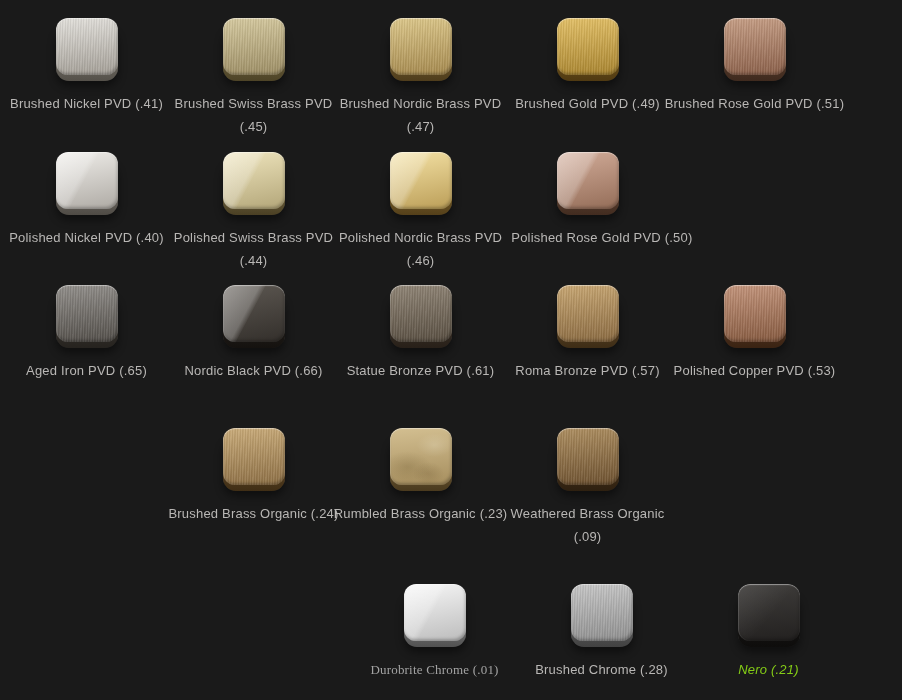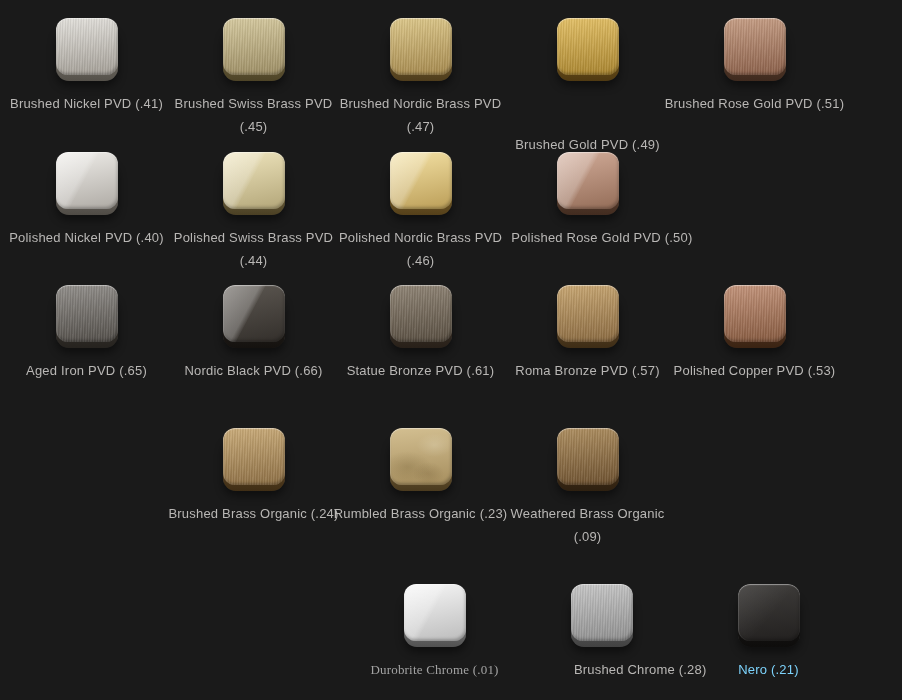--- a/index.html
+++ b/index.html
@@ -93,21 +93,21 @@
           <div class="face" style="background: repeating-linear-gradient(92deg, rgba(255, 255, 255, 0.08) 0px, rgba(255, 255, 255, 0.08) 1px, rgba(0, 0, 0, 0.055) 1.4px, rgba(0, 0, 0, 0.055) 2.2px, rgba(255, 255, 255, 0.03) 2.6px), linear-gradient(175deg, rgb(220, 199, 138) 0%, rgb(165, 137, 78) 100%);"></div>
         </div>
         <div class="label" style="color: rgb(185, 183, 181);">Brushed Nordic Brass PVD
 (.47)</div>
       </div>
       <div class="cell">
         <div class="swatch">
           <div class="lip" style="background: linear-gradient(rgb(143, 111, 38), rgb(80, 58, 18));"></div>
           <div class="face" style="background: repeating-linear-gradient(92deg, rgba(255, 255, 255, 0.08) 0px, rgba(255, 255, 255, 0.08) 1px, rgba(0, 0, 0, 0.055) 1.4px, rgba(0, 0, 0, 0.055) 2.2px, rgba(255, 255, 255, 0.03) 2.6px), linear-gradient(175deg, rgb(227, 192, 103) 0%, rgb(168, 132, 47) 100%);"></div>
         </div>
-        <div class="label" style="color: rgb(185, 183, 181); margin-top: 41px;">Brushed Gold PVD (.49)</div>
+        <div class="label" style="color: rgb(185, 183, 181);">Brushed Gold PVD (.49)</div>
       </div>
       <div class="cell">
         <div class="swatch">
           <div class="lip" style="background: linear-gradient(rgb(116, 80, 60), rgb(63, 42, 30));"></div>
           <div class="face" style="background: repeating-linear-gradient(92deg, rgba(255, 255, 255, 0.08) 0px, rgba(255, 255, 255, 0.08) 1px, rgba(0, 0, 0, 0.055) 1.4px, rgba(0, 0, 0, 0.055) 2.2px, rgba(255, 255, 255, 0.03) 2.6px), linear-gradient(175deg, rgb(198, 158, 133) 0%, rgb(138, 95, 73) 100%);"></div>
         </div>
         <div class="label" style="color: rgb(185, 183, 181);">Brushed Rose Gold PVD (.51)</div>
       </div>
     </div>
     <div class="row row-2">
@@ -209,23 +209,23 @@
           <div class="lip" style="background: linear-gradient(rgb(162, 162, 162), rgb(82, 82, 82));"></div>
           <div class="face" style="background: linear-gradient(118deg, rgba(255, 255, 255, 0.42) 0%, rgba(255, 255, 255, 0.26) 40%, rgba(255, 255, 255, 0.06) 46%, rgba(255, 255, 255, 0) 47%), linear-gradient(168deg, rgb(244, 244, 244) 5%, rgb(188, 188, 188) 100%);"></div>
         </div>
         <div class="label" style="color: #a3a3a3; font-family: Liberation Serif, serif;">Durobrite Chrome (.01)</div>
       </div>
       <div class="cell">
         <div class="swatch">
           <div class="lip" style="background: linear-gradient(rgb(122, 122, 122), rgb(66, 66, 66));"></div>
           <div class="face" style="background: repeating-linear-gradient(92deg, rgba(255, 255, 255, 0.08) 0px, rgba(255, 255, 255, 0.08) 1px, rgba(0, 0, 0, 0.055) 1.4px, rgba(0, 0, 0, 0.055) 2.2px, rgba(255, 255, 255, 0.03) 2.6px), linear-gradient(175deg, rgb(198, 198, 198) 0%, rgb(143, 143, 143) 100%);"></div>
         </div>
-        <div class="label" style="color: rgb(185, 183, 181); text-align: right;">Brushed Chrome (.28)</div>
+        <div class="label" style="color: rgb(185, 183, 181);">Brushed Chrome (.28)</div>
       </div>
       <div class="cell">
         <div class="swatch">
           <div class="lip" style="background: linear-gradient(rgb(29, 27, 26), rgb(14, 13, 12));"></div>
           <div class="face" style="background: linear-gradient(130deg, rgba(255, 255, 255, 0.1), rgba(255, 255, 255, 0) 55%), linear-gradient(175deg, rgb(62, 60, 58) 0%, rgb(35, 33, 32) 100%);"></div>
         </div>
-        <div class="label" style="color: #7dd3fc;">Nero (.21)</div>
+        <div class="label" style="color: #84cc16; font-style: italic;">Nero (.21)</div>
       </div>
     </div>
   </main>
 
 </body></html>

